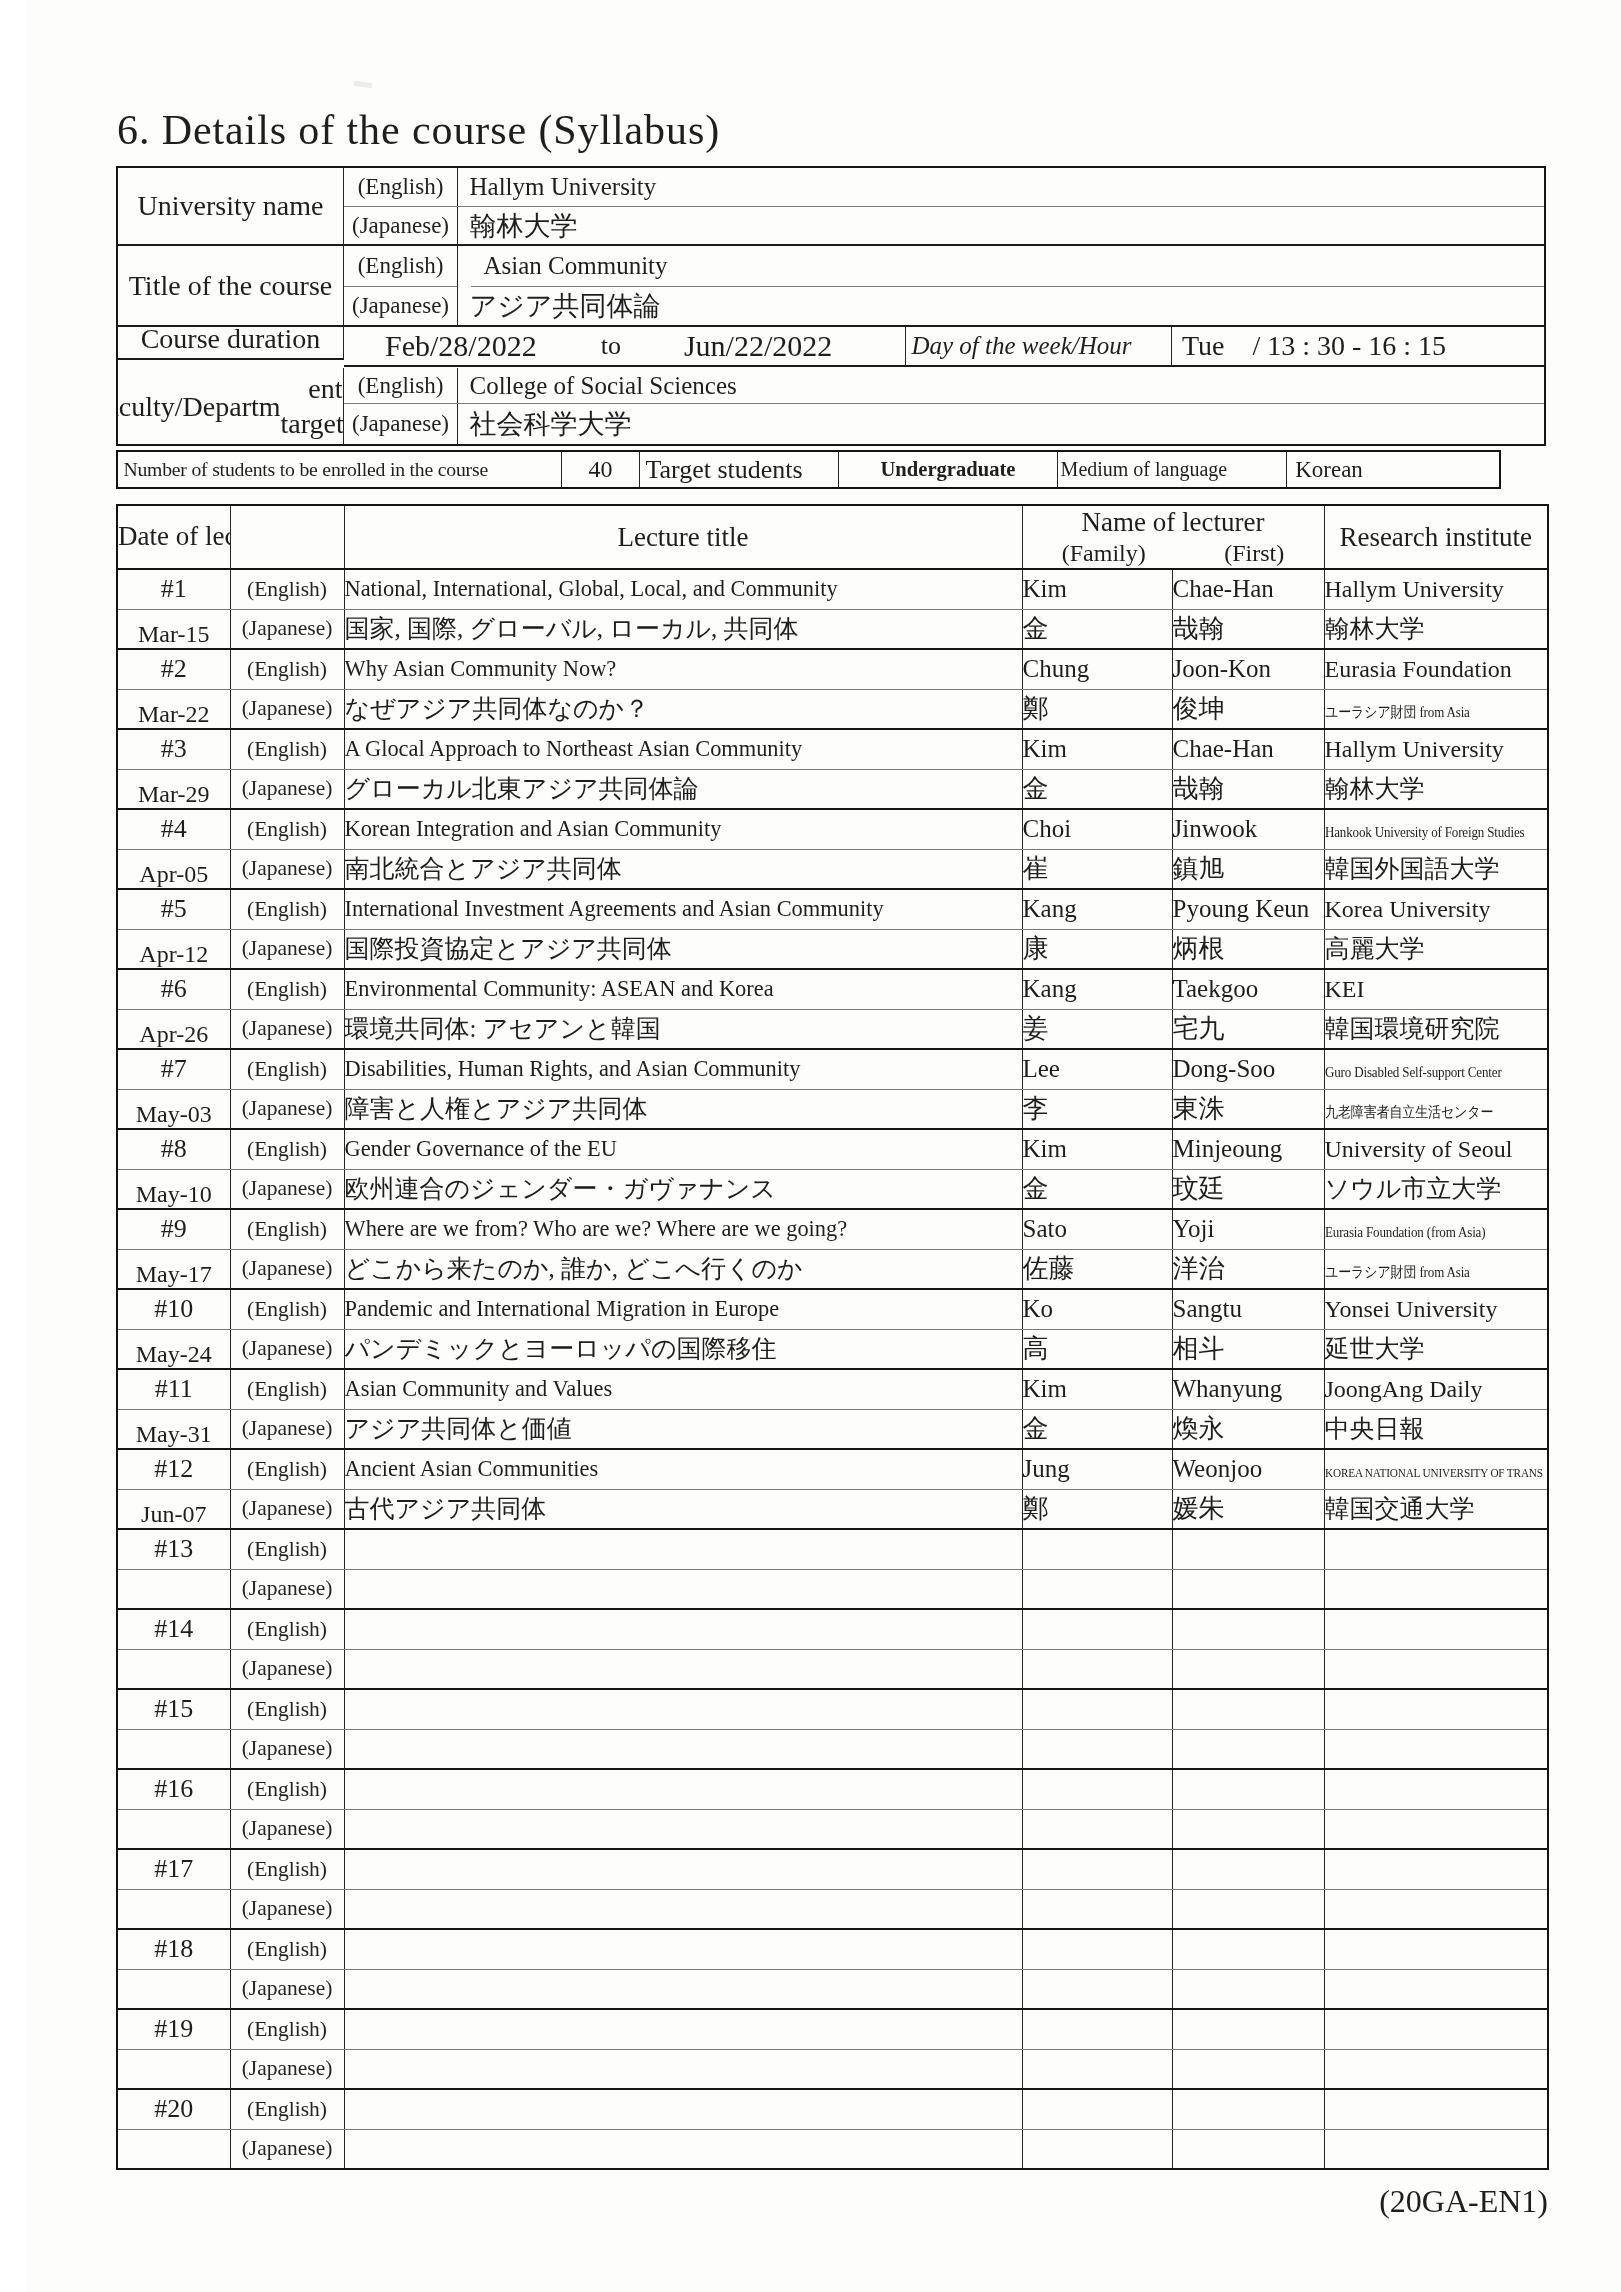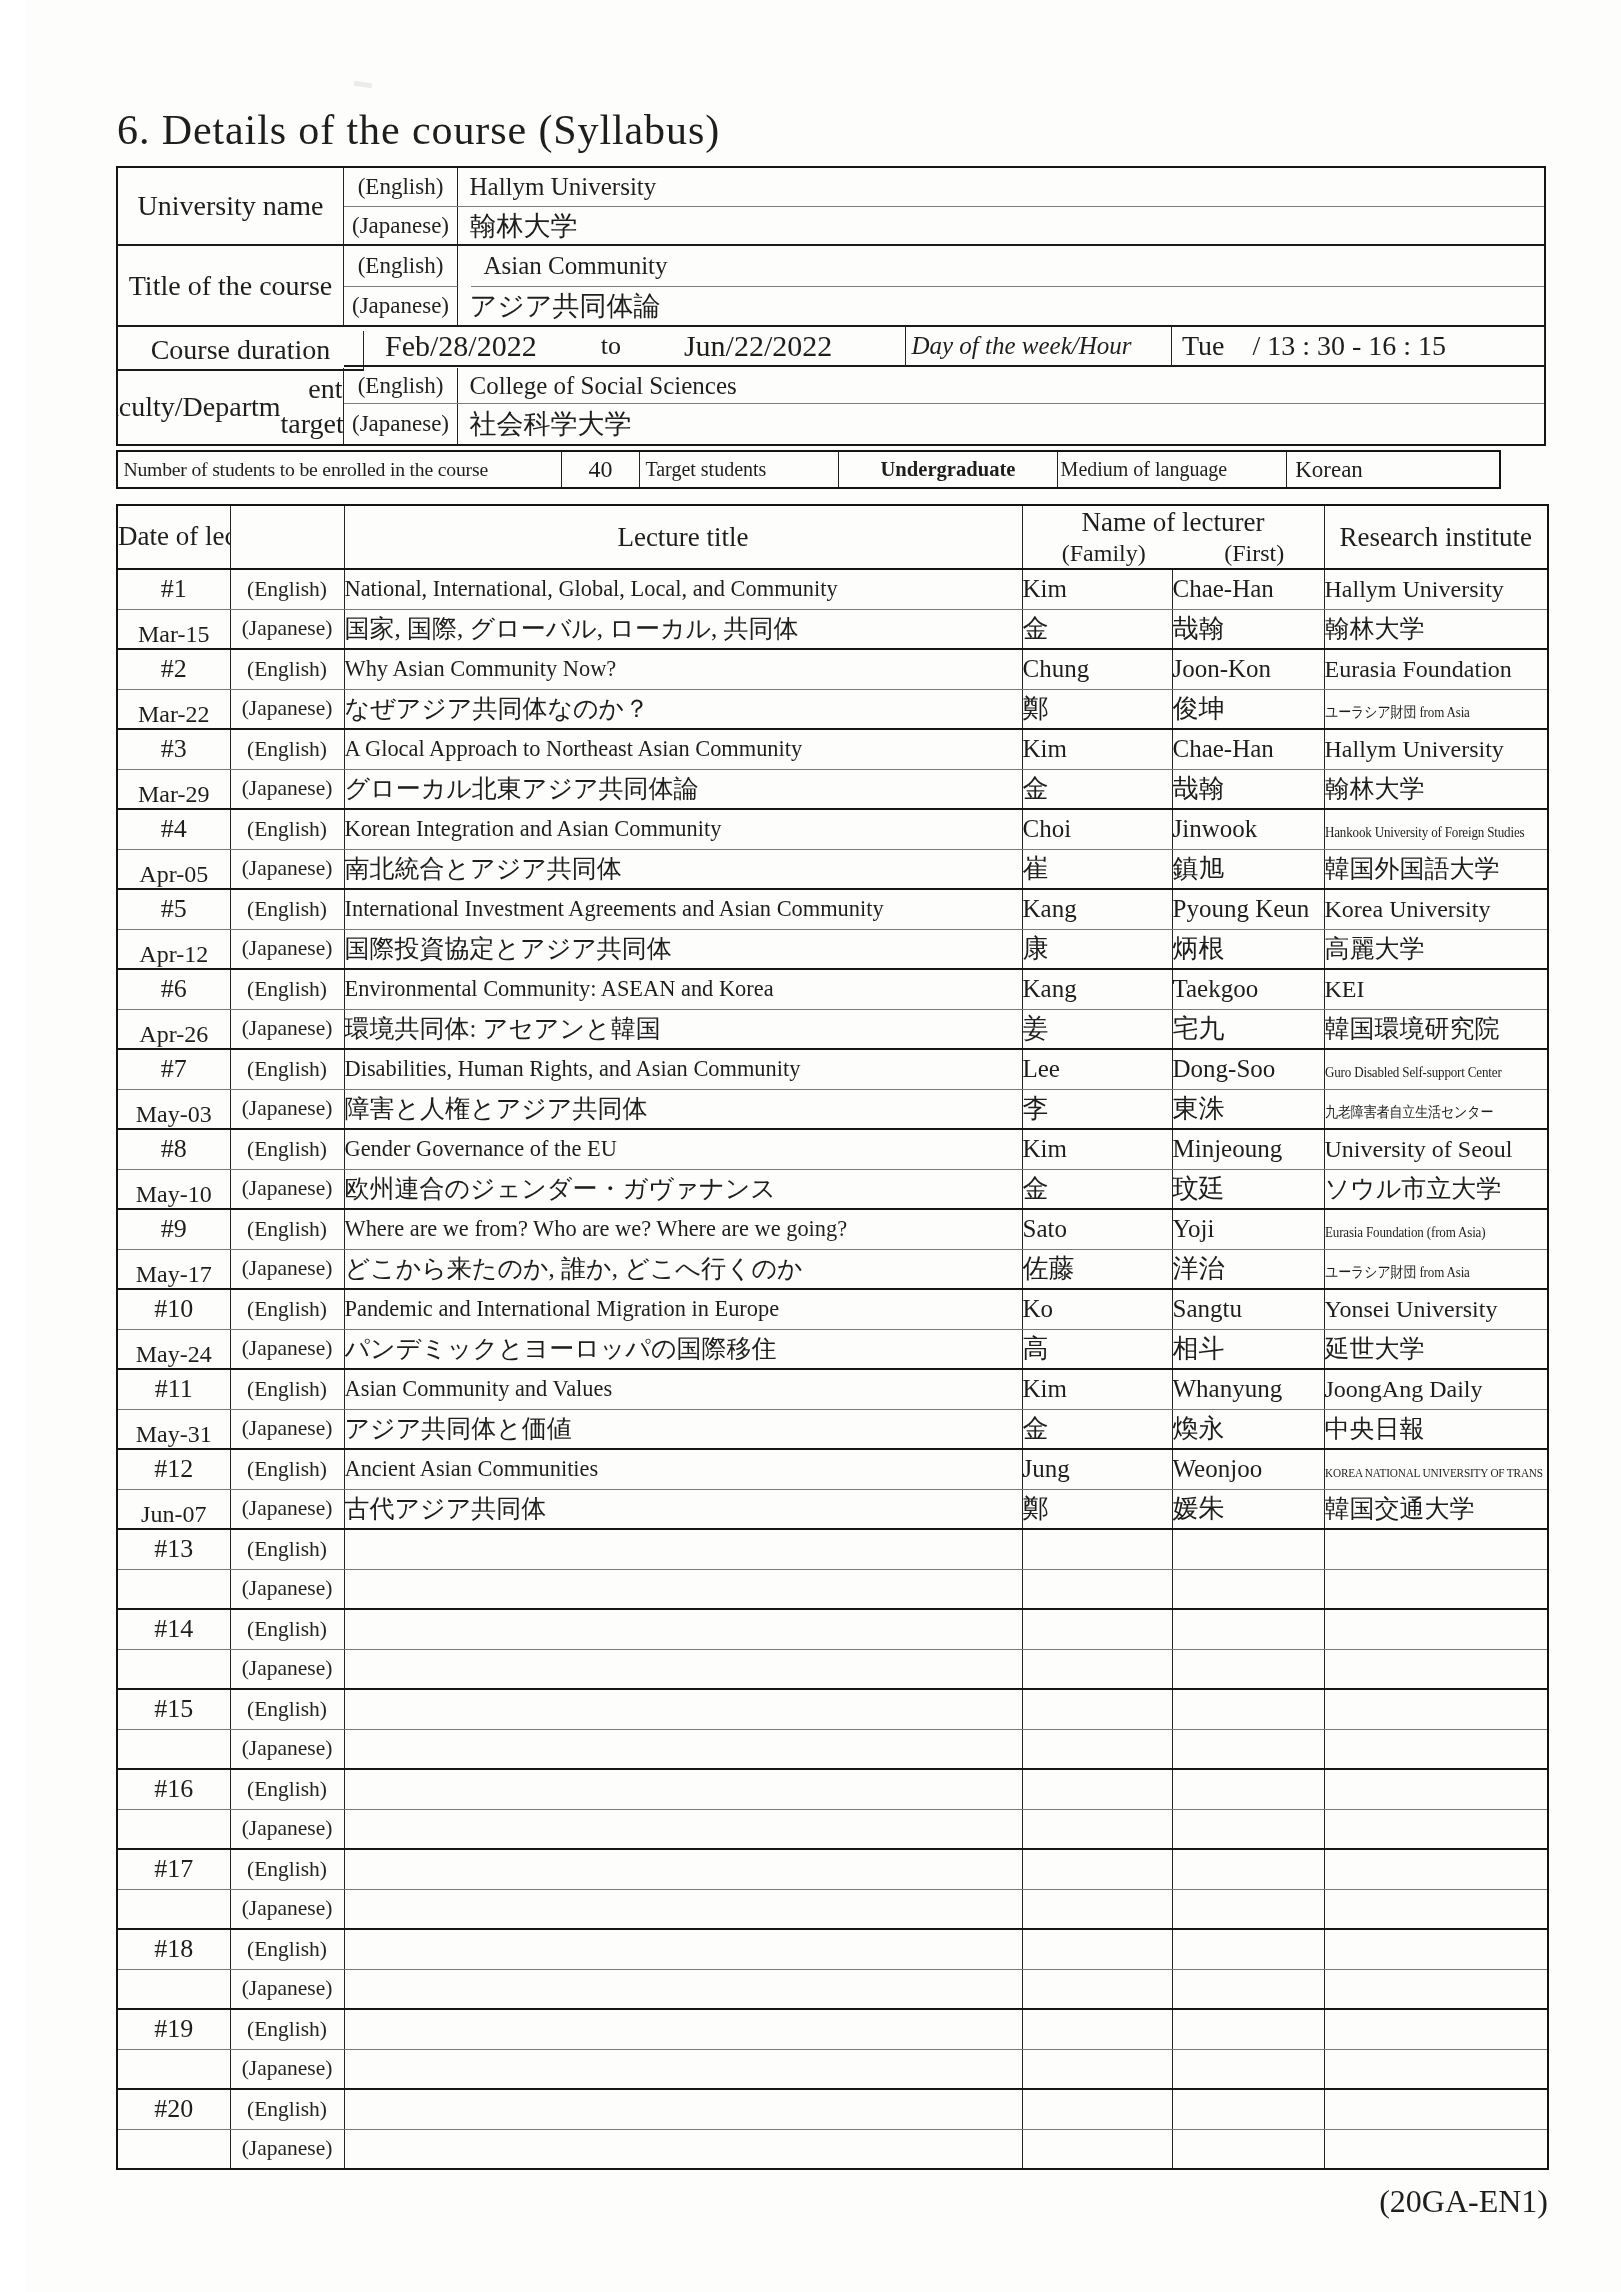--- a/index.html
+++ b/index.html
@@ -42,21 +42,21 @@
   .dur-end{margin-left:63px;}
   .day-lbl{font-size:25px;padding-left:5.4px;font-style:italic;}
   .day-val{font-size:28px;padding-left:9.9px;white-space:pre;}
   
   .num-row{
     position:absolute;left:90px;top:450px;width:1385px;height:39px;
     border:2.7px solid #141414;box-sizing:border-box;
   }
   .num-lbl{font-size:19.7px;padding-left:5.4px;letter-spacing:-0.2px;}
   .num-val{font-size:24px;}
-  .tgt-lbl{font-size:20px;padding-left:5.4px;}
+  .tgt-lbl{font-size:26px;padding-left:5.4px;}
   .tgt-val{font-size:20.6px;font-weight:bold;}
   .med-lbl{font-size:20px;padding-left:3.6px;}
   .med-val{font-size:23px;padding-left:7.2px;}
   
   .sched{
     position:absolute;left:90px;top:504px;width:1430px;
     border-collapse:collapse;table-layout:fixed;
     border:2.7px solid #131313;
   }
   .sched col.c1{width:113px;}  .sched col.c2{width:114px;}
@@ -112,21 +112,21 @@
     <div class="cell val-en thin-b" style="left:339px;top:0;right:0;height:39px;">Hallym University</div>
     <div class="cell ctr tag brd-r sec-b" style="left:226px;top:39px;width:114px;height:39px;">(Japanese)</div>
     <div class="cell val-jp sec-b" style="left:339px;top:39px;right:0;height:39px;">翰林大学</div>
 
     <div class="cell ctr lbl brd-r sec-b" style="left:0;top:78px;width:226px;height:81px;padding:0 9px;white-space:normal;text-align:center;">Title of the course</div>
     <div class="cell ctr tag brd-r thin-b" style="left:226px;top:78px;width:114px;height:41px;">(English)</div>
     <div class="cell val-en thin-b" style="left:353px;top:78px;right:0;height:41px;">Asian Community</div>
     <div class="cell ctr tag brd-r sec-b" style="left:226px;top:119px;width:114px;height:40px;">(Japanese)</div>
     <div class="cell val-jp sec-b" style="left:339px;top:119px;right:0;height:40px;">アジア共同体論</div>
 
-    <div class="cell ctr lbl brd-r sec-b" style="left:0;top:163px;width:246px;height:40px;">Course duration</div>
+    <div class="cell ctr lbl brd-r sec-b" style="left:0;top:152px;width:226px;height:40px;">Course duration</div>
     <div class="cell dur-val brd-r sec-b" style="left:226px;top:159px;width:562px;height:40px;">
       <span class="dur-start">Feb/28/2022</span>
       <span class="dur-to">to</span>
       <span class="dur-end">Jun/22/2022</span>
     </div>
     <div class="cell day-lbl brd-r sec-b" style="left:788px;top:159px;width:266px;height:40px;">Day of the week/Hour</div>
     <div class="cell day-val brd-r sec-b" style="left:1054px;top:159px;width:373px;height:40px;">Tue    / 13 : 30 - 16 : 15</div>
 
     <div class="cell ctr lbl brd-r two-line" style="left:0;top:200px;width:226px;bottom:0;">
       <div>Faculty/Departm</div>

